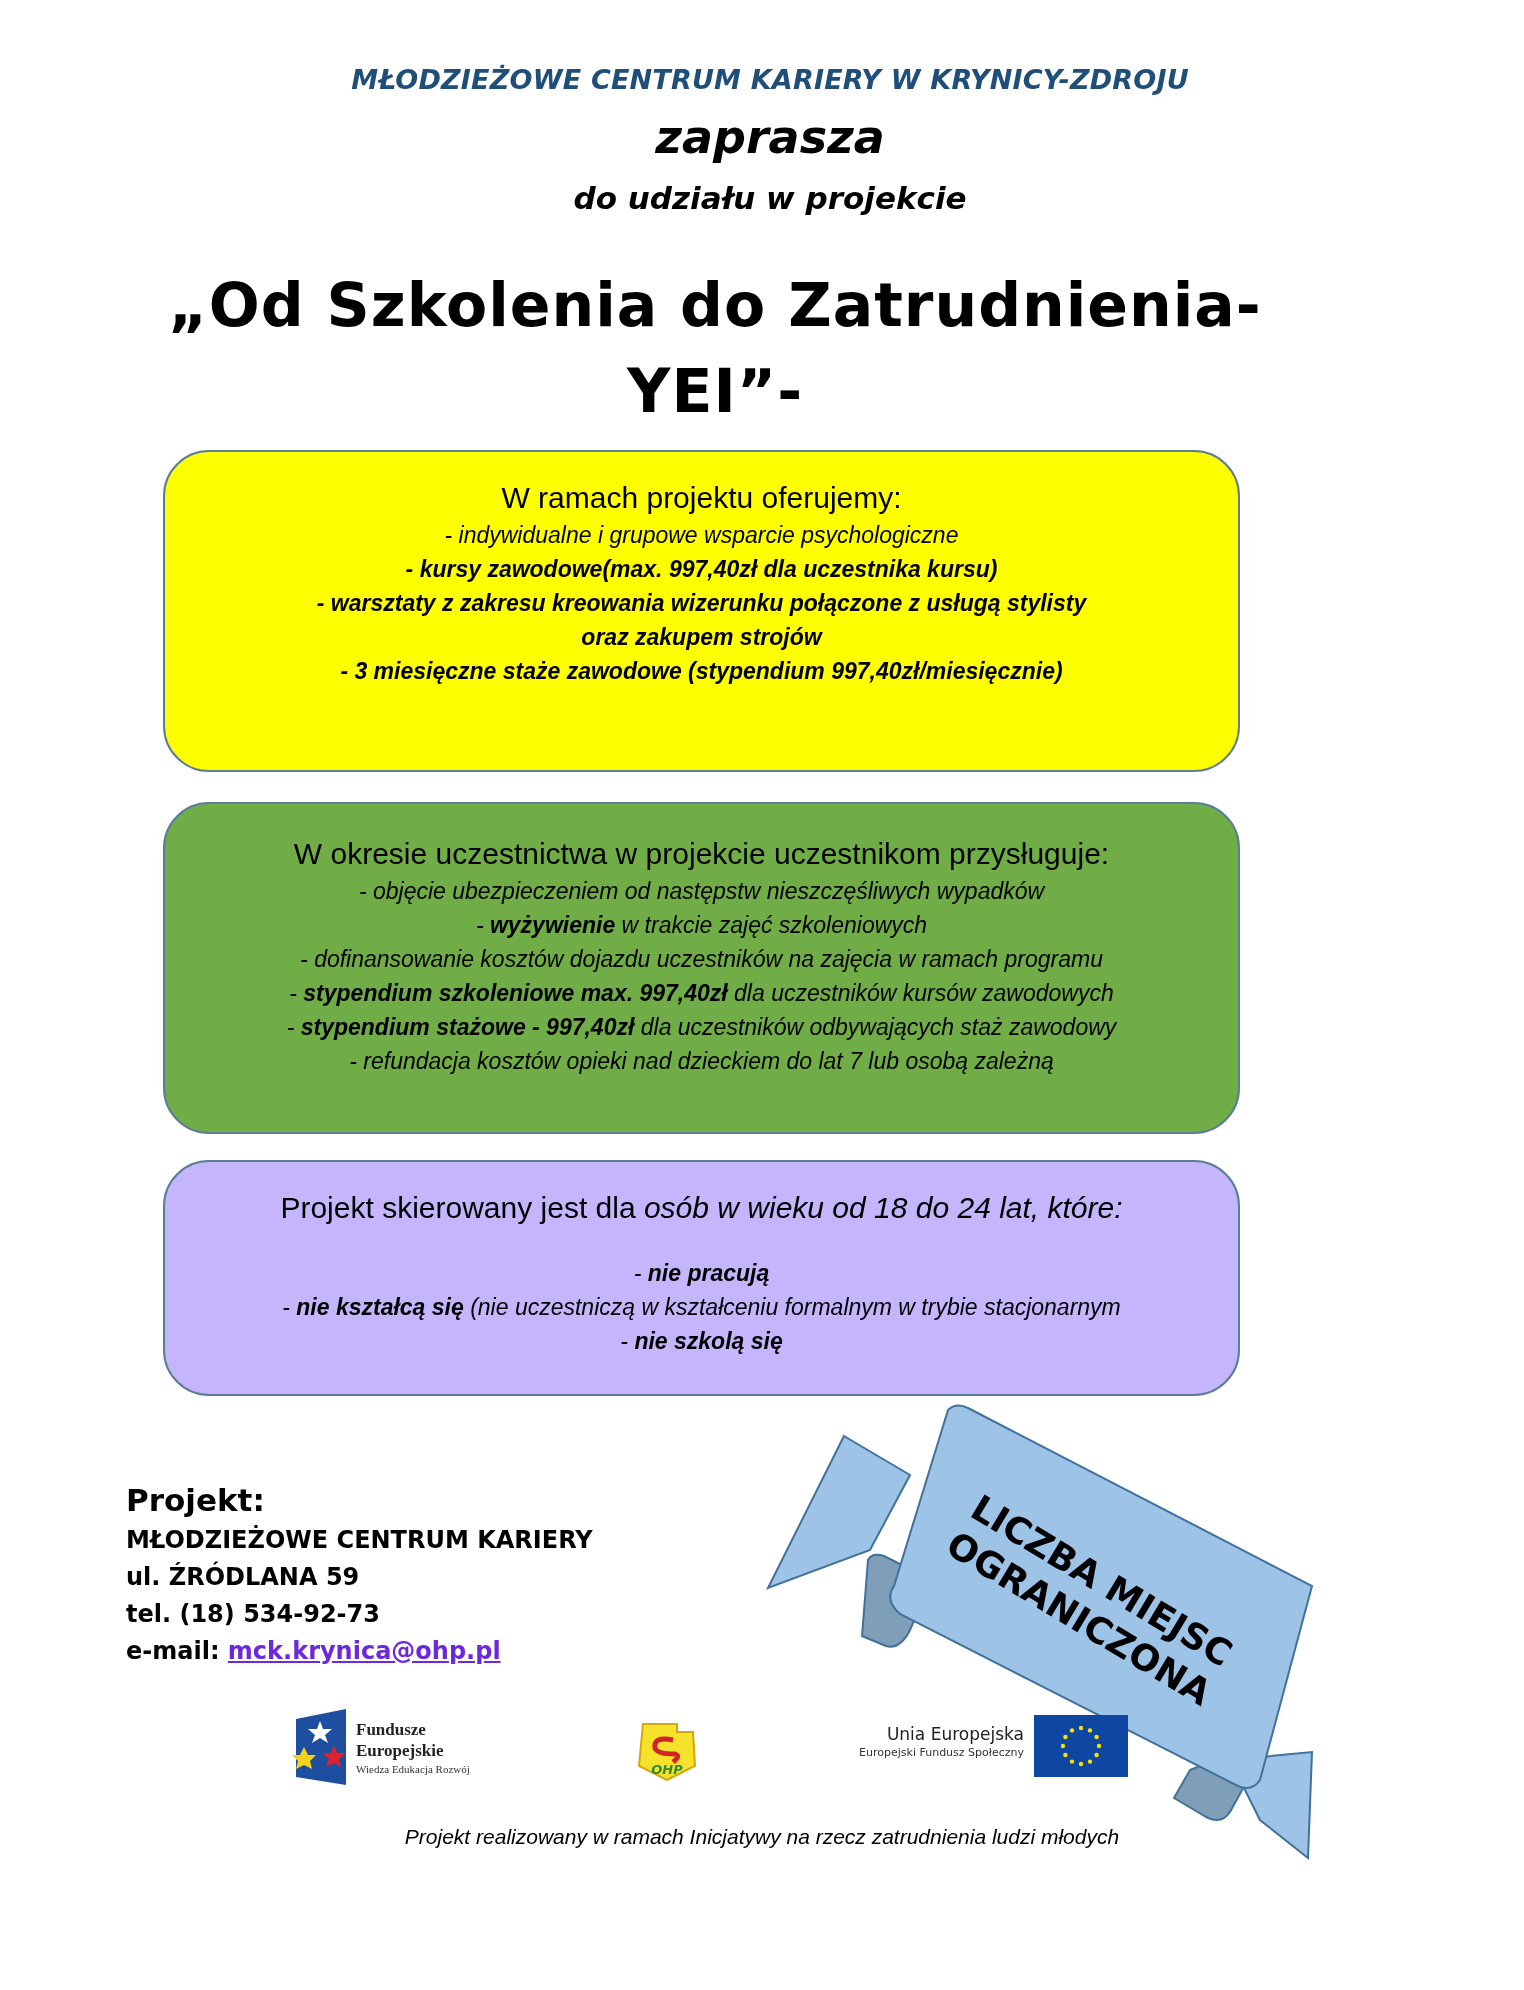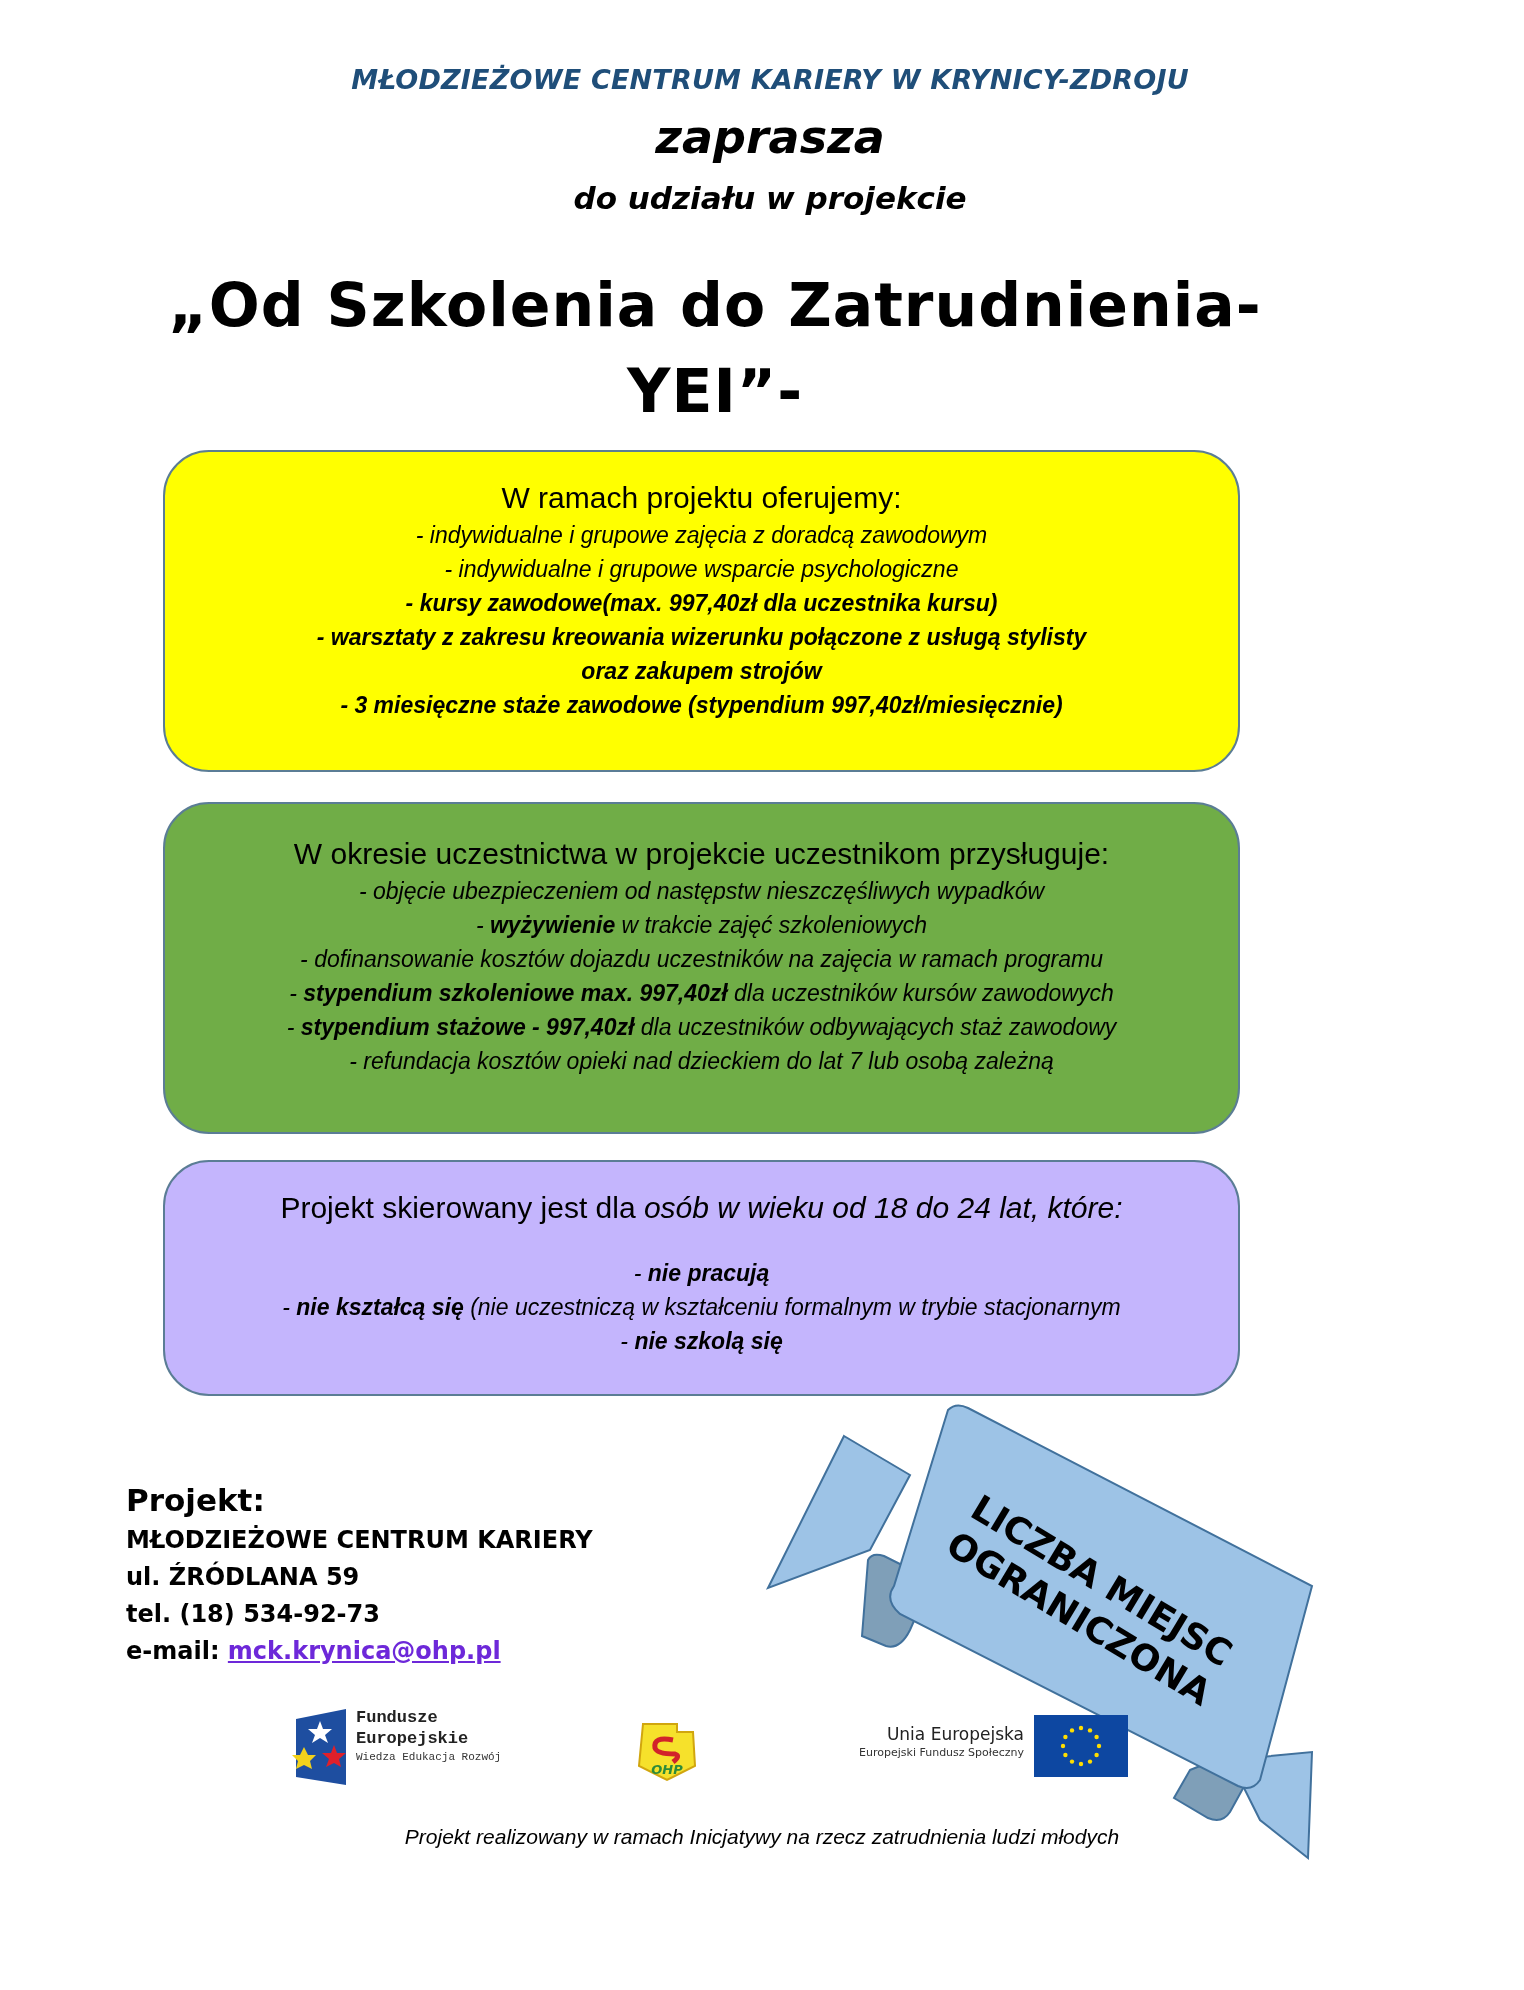--- a/index.html
+++ b/index.html
@@ -49,21 +49,21 @@
     position: absolute; left: 126px; top: 1478px; width: 560px;
     font-family: "DejaVu Sans", sans-serif; font-weight: bold;
   }
   .contact-title { font-size: 31px; line-height: 44px; }
   .contact-line { font-size: 24px; line-height: 37px; }
   .contact-email { color: #6d28d9; text-decoration: underline; }
 
   .ribbon { position: absolute; left: 760px; top: 1400px; width: 560px; height: 460px; }
 
   .logo-fe { position: absolute; left: 292px; top: 1707px; width: 260px; height: 80px; }
-  .fe-text { position: absolute; left: 64px; top: 0; font-family: Liberation Mono, monospace; color: #222; }
+  .fe-text { position: absolute; left: 64px; top: 12px; font-family: Liberation Serif, serif; color: #222; }
   .fe-line1 { font-size: 17px; font-weight: bold; line-height: 21px; }
   .fe-line2 { font-size: 11px; line-height: 16px; color: #333; }
 
   .logo-ohp { position: absolute; left: 633px; top: 1718px; width: 68px; height: 64px; }
 
   .logo-eu { position: absolute; left: 812px; top: 1715px; width: 320px; height: 64px; }
   .eu-text { position: absolute; right: 108px; top: 8px; text-align: right; font-family: "DejaVu Sans", sans-serif; color: #222; }
   .eu-line1 { font-size: 17px; line-height: 22px; }
   .eu-line2 { font-size: 11px; line-height: 16px; color: #333; }
   .eu-flag { position: absolute; right: 4px; top: 0; width: 94px; height: 62px; background: #0d47a1; }
@@ -79,21 +79,20 @@
 <div class="center-text org-header">MŁODZIEŻOWE CENTRUM KARIERY W KRYNICY-ZDROJU</div>
 <div class="center-text invites">zaprasza</div>
 <div class="center-text participation">do udziału w projekcie</div>
 <div class="project-title">
   <div>„Od Szkolenia do Zatrudnienia-YEI”-</div>
   <div>II edycja</div>
 </div>
 
 <div class="box box-yellow">
   <div class="box-title">W ramach projektu oferujemy:</div>
-  <div class="box-line">- indywidualne i grupowe zajęcia z doradcą zawodowym</div>
   <div class="box-line">- indywidualne i grupowe wsparcie psychologiczne</div>
   <div class="box-line b">- kursy zawodowe(max. 997,40zł dla uczestnika kursu)</div>
   <div class="box-line b">- warsztaty z zakresu kreowania wizerunku połączone z usługą stylisty</div>
   <div class="box-line b">oraz zakupem strojów</div>
   <div class="box-line b">- 3 miesięczne staże zawodowe (stypendium 997,40zł/miesięcznie)</div>
 </div>
 
 <div class="box box-green">
   <div class="box-title">W okresie uczestnictwa w projekcie uczestnikom przysługuje:</div>
   <div class="box-line"><span>- </span><span class="b"></span><span>objęcie ubezpieczeniem od następstw nieszczęśliwych wypadków</span></div>

